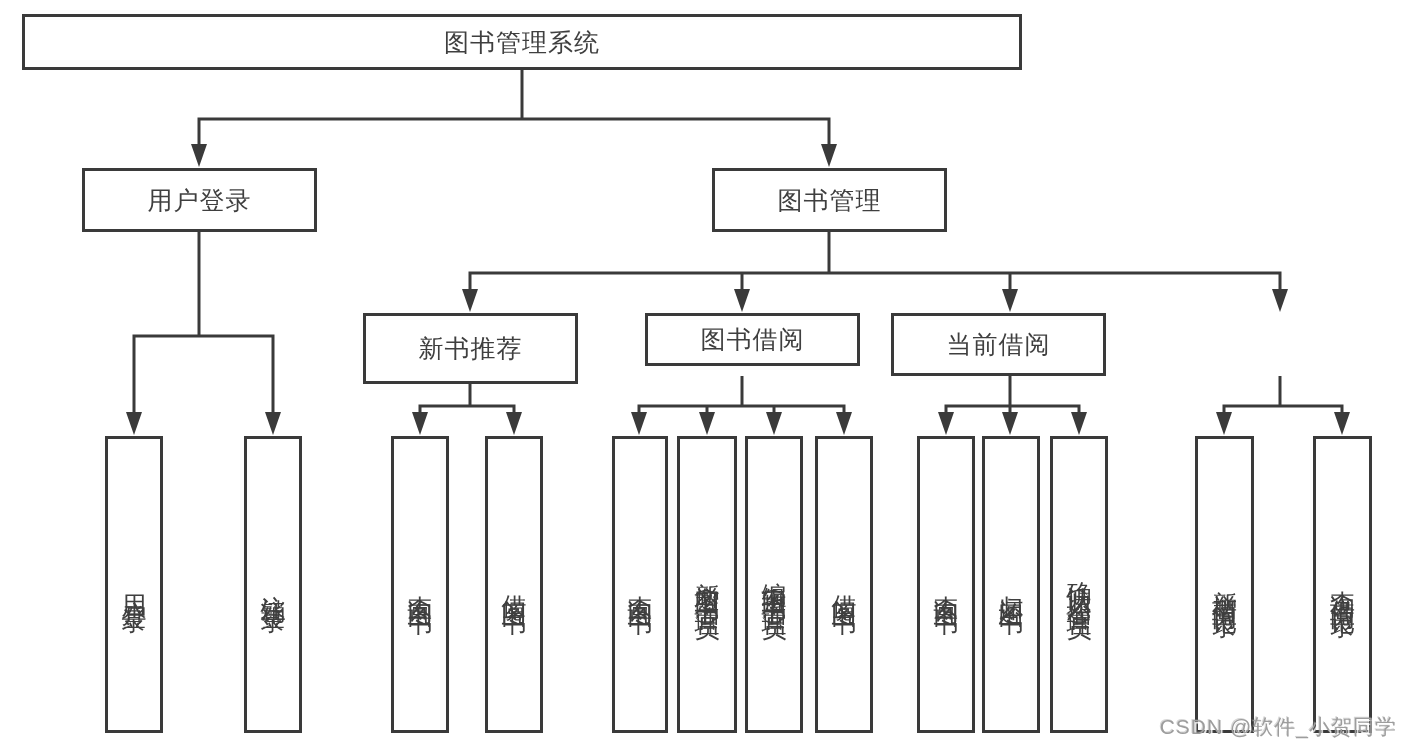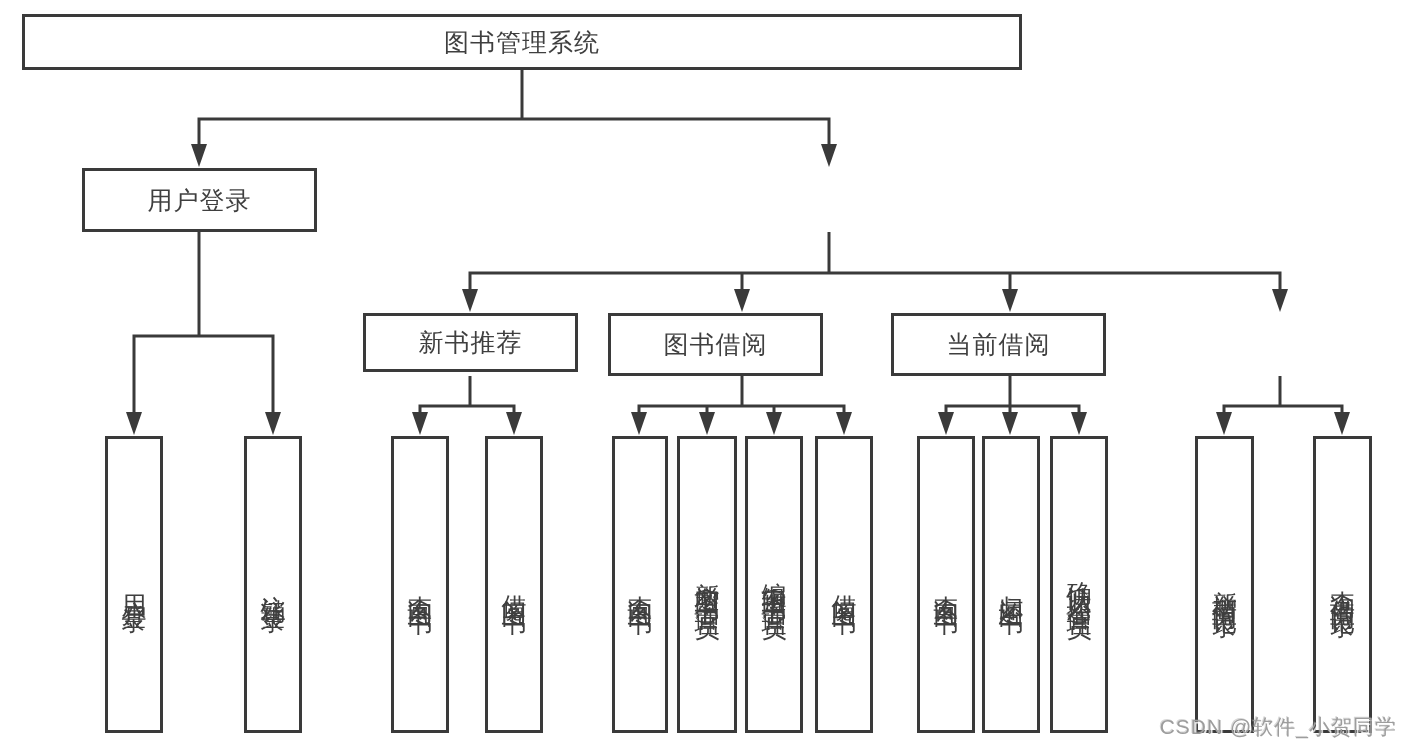--- a/index.html
+++ b/index.html
@@ -110,23 +110,24 @@
       <polygon points="1002,412 1018,412 1010,435"></polygon>
       <polygon points="1071,412 1087,412 1079,435"></polygon>
       <polygon points="1216,412 1232,412 1224,435"></polygon>
       <polygon points="1334,412 1350,412 1342,435"></polygon>
     </g>
   </svg>
 
   <div class="box h" style="left:22px; top:14px; width:1000px; height:56px;">图书管理系统</div>
 
   <div class="box h" style="left:82px; top:168px; width:235px; height:64px;">用户登录</div>
+  <div class="box h" style="left:712px; top:168px; width:235px; height:64px;">图书管理</div>
 
-  <div class="box h" style="left:363px; top:313px; width:215px; height:59px;">新书推荐</div>
-  <div class="box h" style="left:608px; top:313px; width:215px; height:63px;">图书借阅</div>
+  <div class="box h" style="left:363px; top:313px; width:215px; height:71px;">新书推荐</div>
+  <div class="box h" style="left:645px; top:313px; width:215px; height:53px;">图书借阅</div>
   <div class="box h" style="left:891px; top:313px; width:215px; height:63px;">当前借阅</div>
 
   <div class="box leaf" style="left:105px; top:436px; width:58px; height:297px;">用户登录</div>
   <div class="box leaf" style="left:244px; top:436px; width:58px; height:297px;">注销登录</div>
 
   <div class="box leaf" style="left:391px; top:436px; width:58px; height:297px;">查询图书</div>
   <div class="box leaf" style="left:485px; top:436px; width:58px; height:297px;">借阅图书</div>
 
   <div class="box leaf" style="left:612px; top:436px; width:56px; height:297px;">查询图书</div>
   <div class="box leaf" style="left:677px; top:436px; width:60px; height:297px;">新增图书（管理员）</div>

